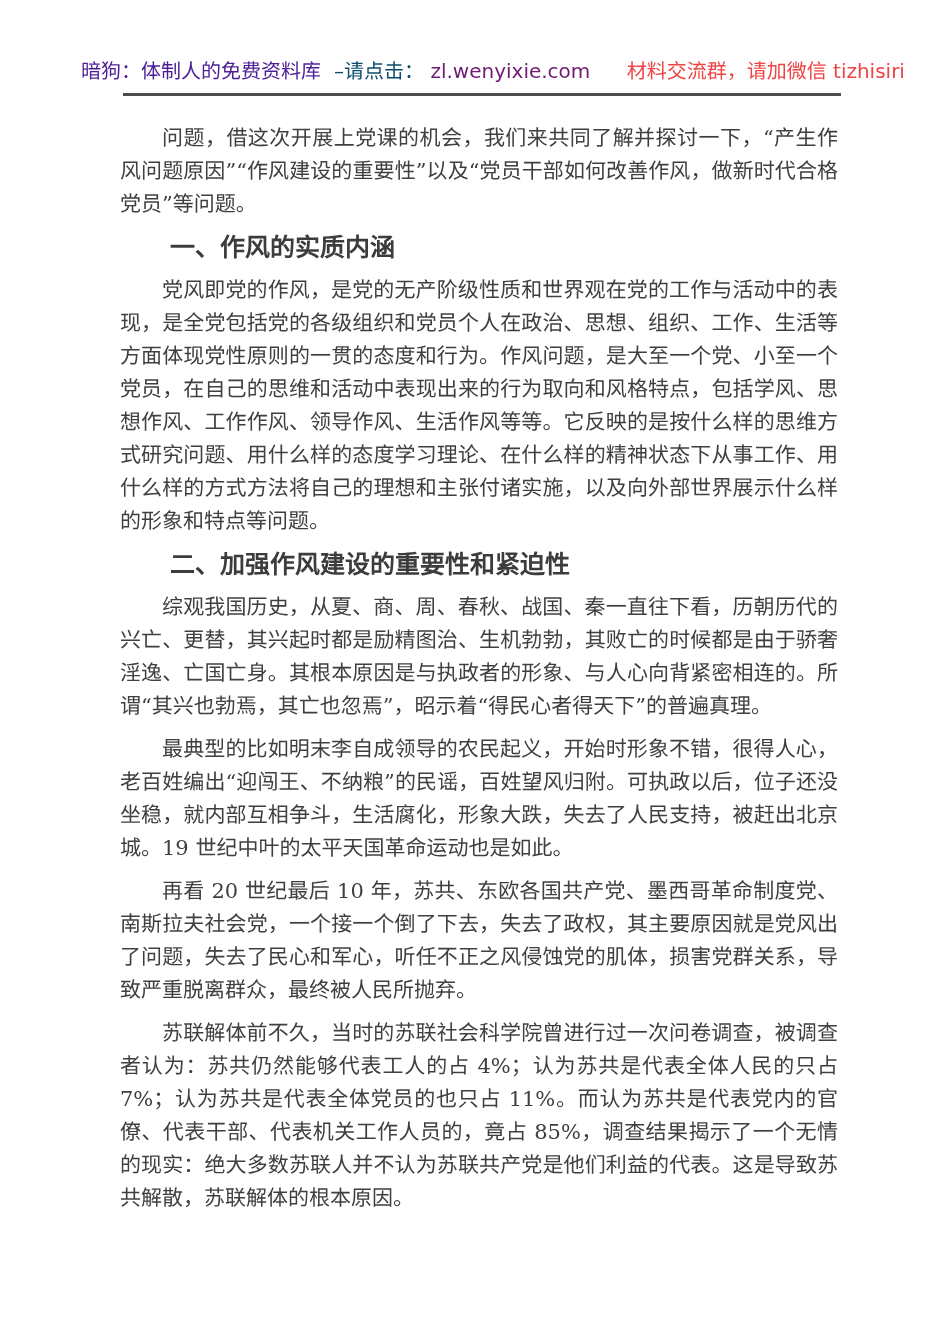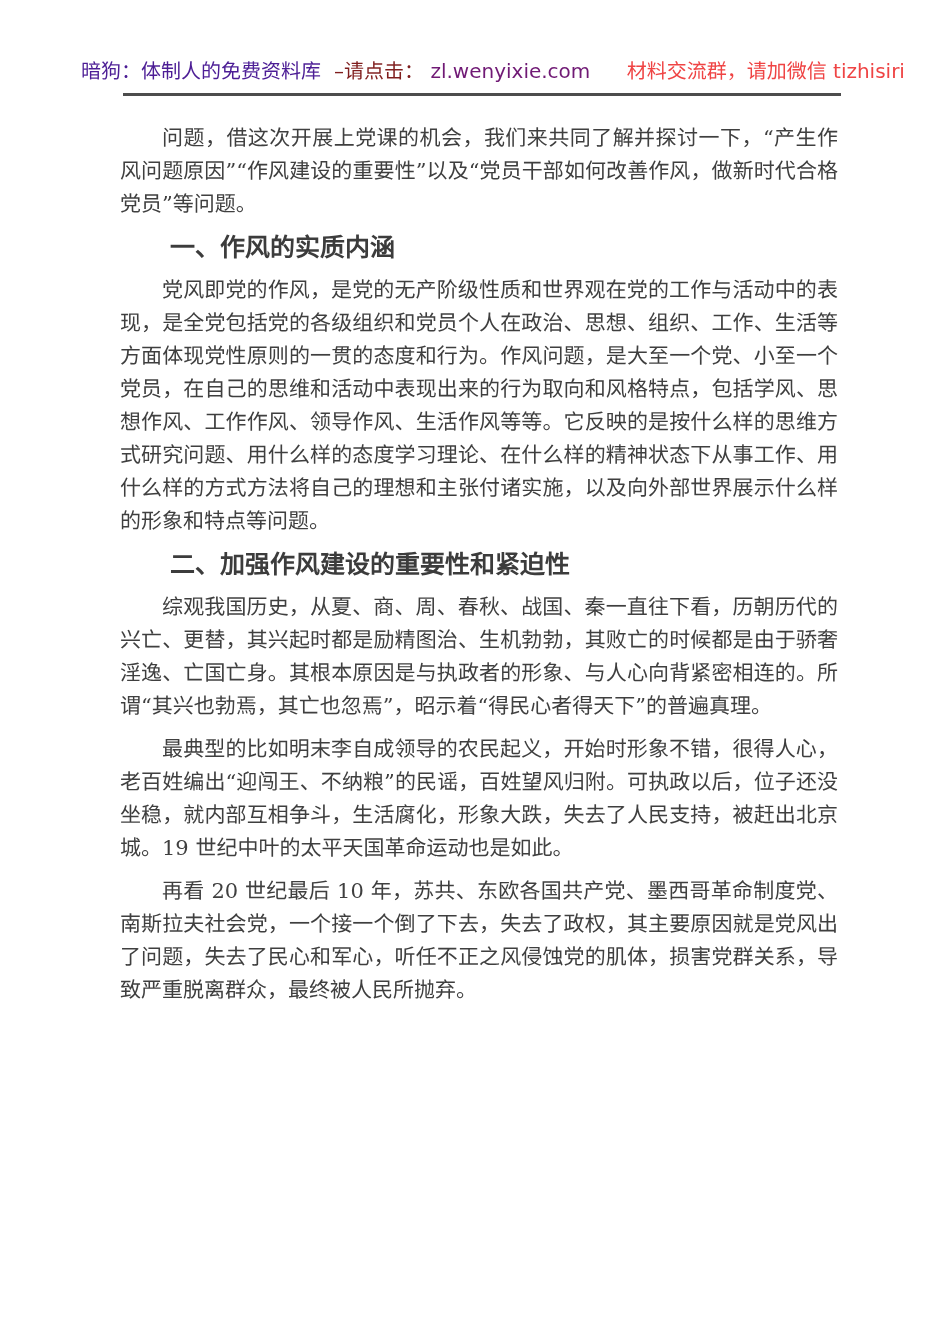--- a/index.html
+++ b/index.html
@@ -22,21 +22,21 @@
     font-size: 20px;
     line-height: 30px;
     white-space: nowrap;
   }
   .ad-header .brand {
     color: #4c1d95;
     font-weight: normal;
     padding-left: 36px;
   }
   .ad-header .click {
-    color: #7f1d1d;
+    color: #0c4a6e;
     font-weight: 500;
     margin-left: 13px;
   }
   .ad-header .link {
     color: #701a75;
     text-decoration: none;
     cursor: pointer;
   }
   .ad-header .suffix {
     color: #ef4444;
@@ -95,15 +95,16 @@
 
     <h2>二、加强作风建设的重要性和紧迫性</h2>
 
 
     <p>综观我国历史，从夏、商、周、春秋、战国、秦一直往下看，历朝历代的兴亡、更替，其兴起时都是励精图治、生机勃勃，其败亡的时候都是由于骄奢淫逸、亡国亡身。其根本原因是与执政者的形象、与人心向背紧密相连的。所谓“其兴也勃焉，其亡也忽焉”，昭示着“得民心者得天下”的普遍真理。</p>
 
     <p>最典型的比如明末李自成领导的农民起义，开始时形象不错，很得人心，老百姓编出“迎闯王、不纳粮”的民谣，百姓望风归附。可执政以后，位子还没坐稳，就内部互相争斗，生活腐化，形象大跌，失去了人民支持，被赶出北京城。19 世纪中叶的太平天国革命运动也是如此。</p>
 
     <p>再看 20 世纪最后 10 年，苏共、东欧各国共产党、墨西哥革命制度党、南斯拉夫社会党，一个接一个倒了下去，失去了政权，其主要原因就是党风出了问题，失去了民心和军心，听任不正之风侵蚀党的肌体，损害党群关系，导致严重脱离群众，最终被人民所抛弃。</p>
 
+    <p>苏联解体前不久，当时的苏联社会科学院曾进行过一次问卷调查，被调查者认为：苏共仍然能够代表工人的占 4%；认为苏共是代表全体人民的只占 7%；认为苏共是代表全体党员的也只占 11%。而认为苏共是代表党内的官僚、代表干部、代表机关工作人员的，竟占 85%，调查结果揭示了一个无情的现实：绝大多数苏联人并不认为苏联共产党是他们利益的代表。这是导致苏共解散，苏联解体的根本原因。</p>
   </div>
 
 </div>
 
 </body></html>

